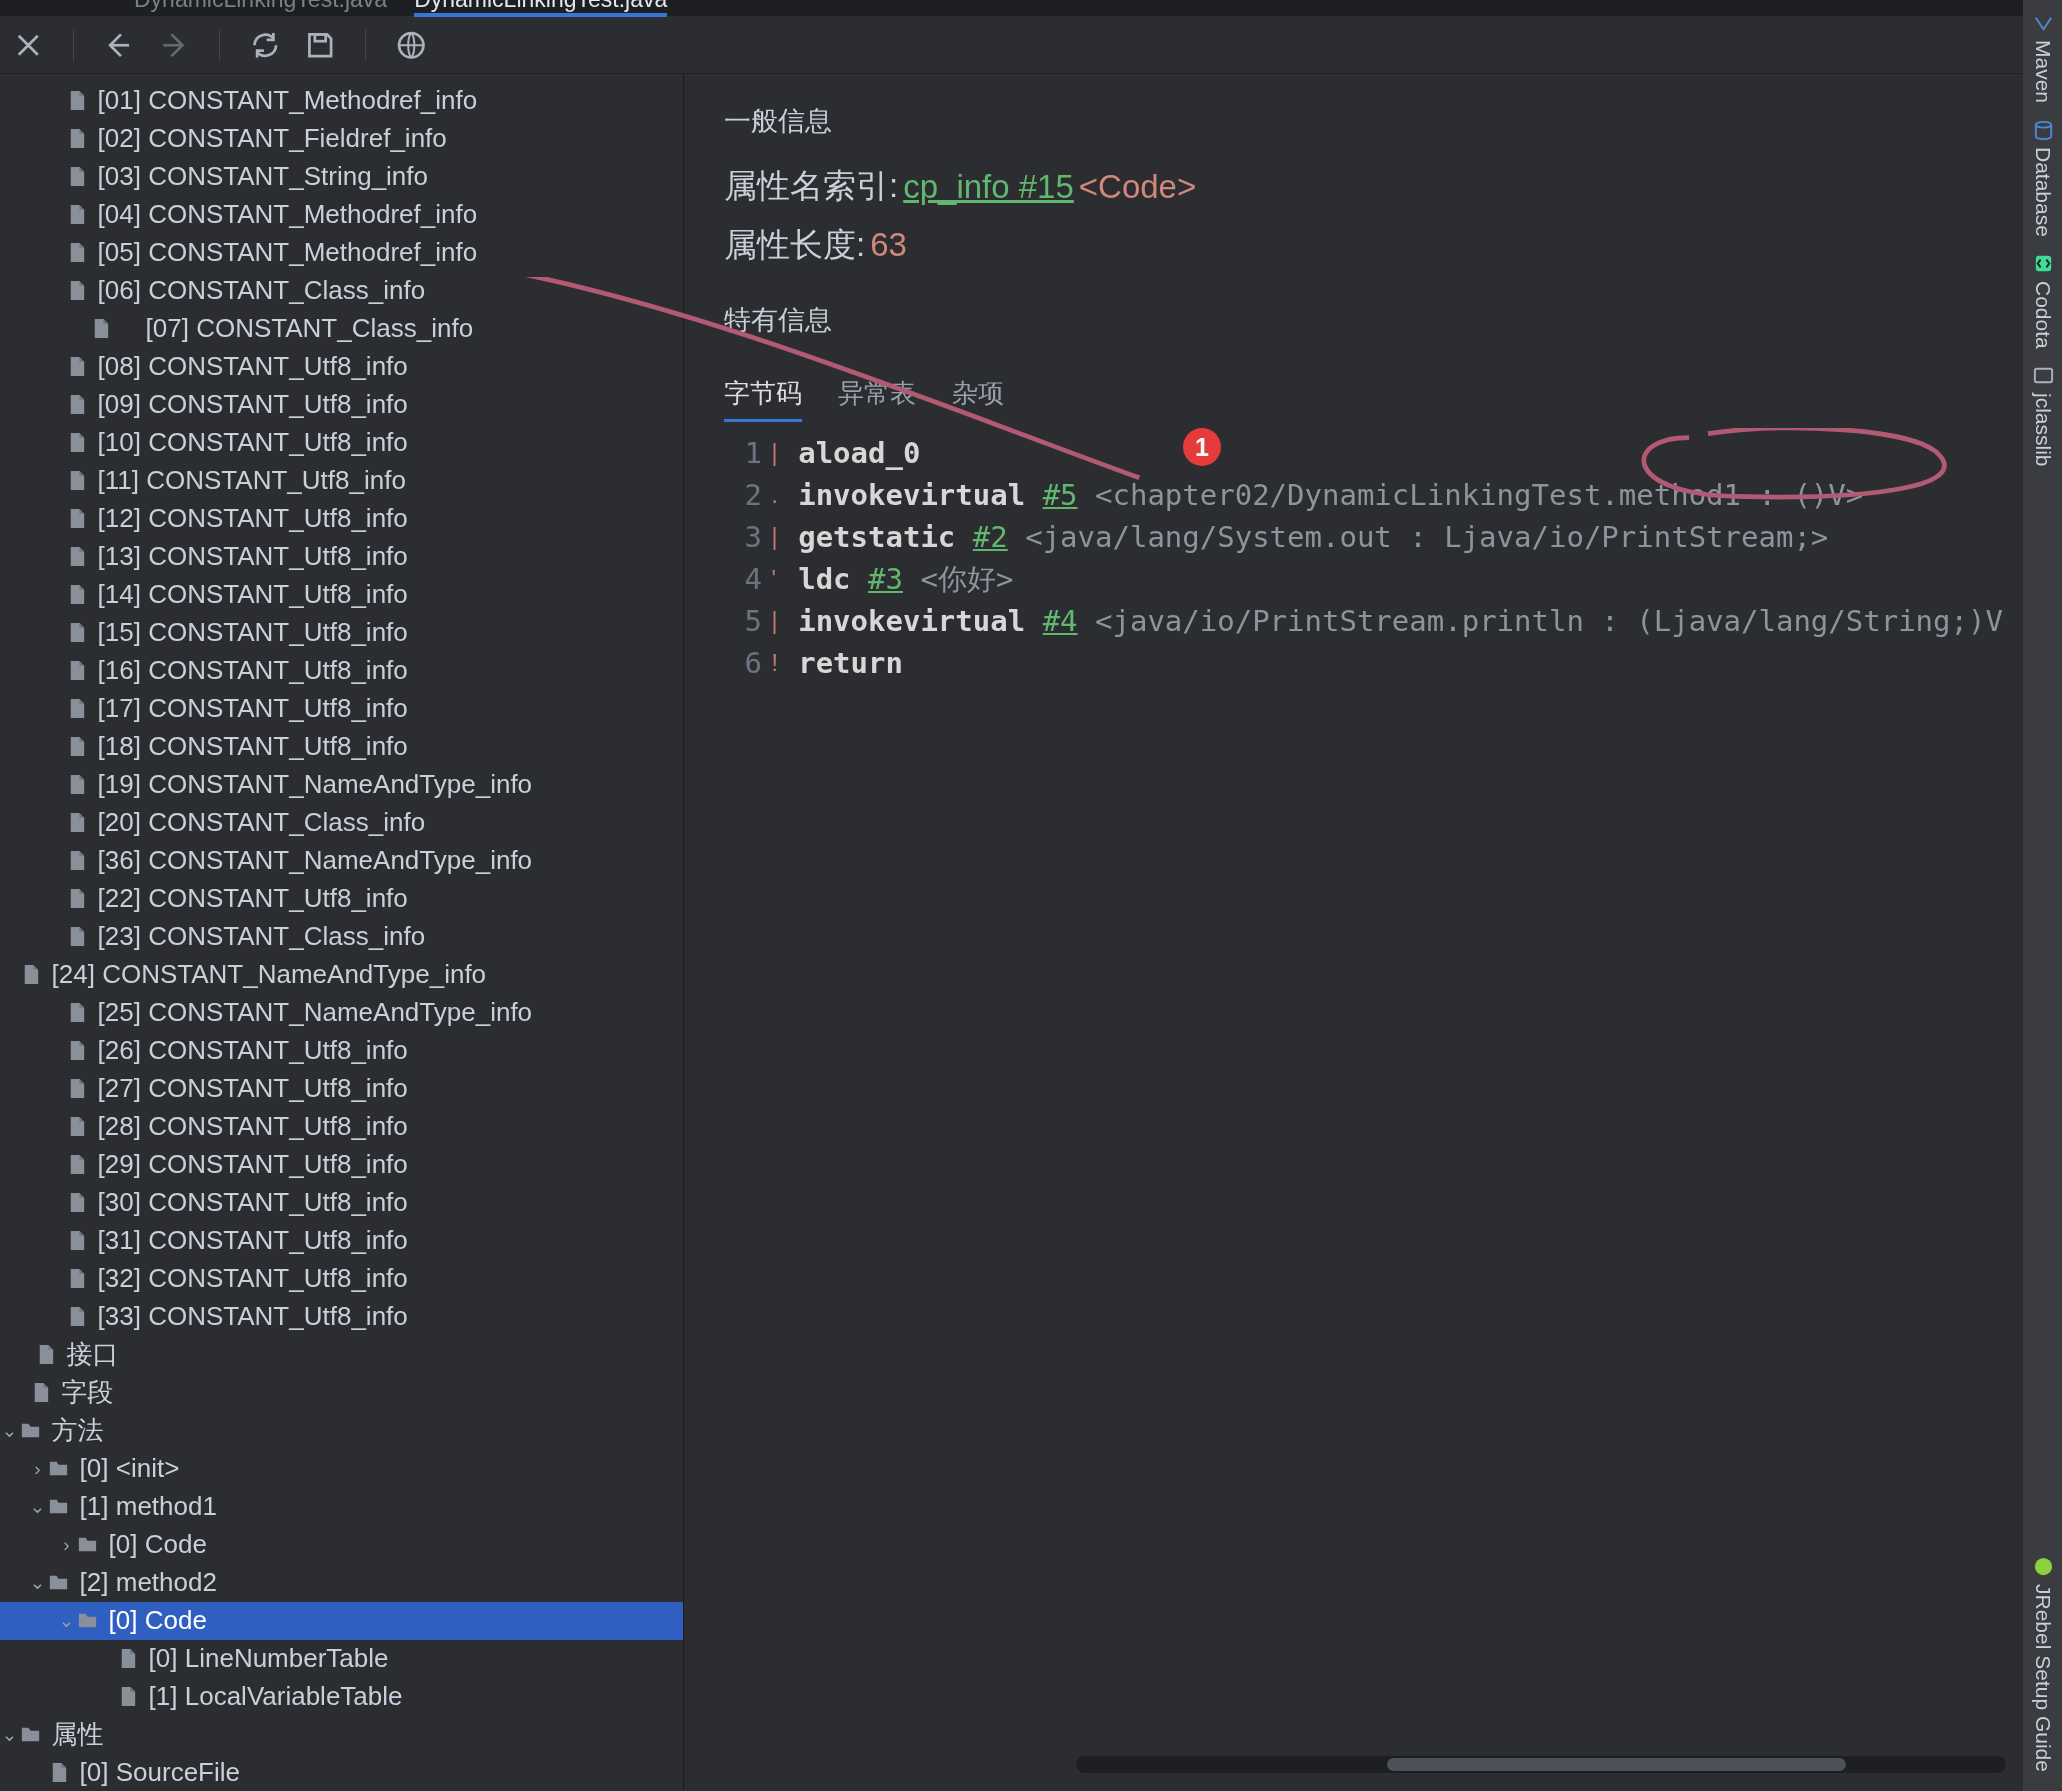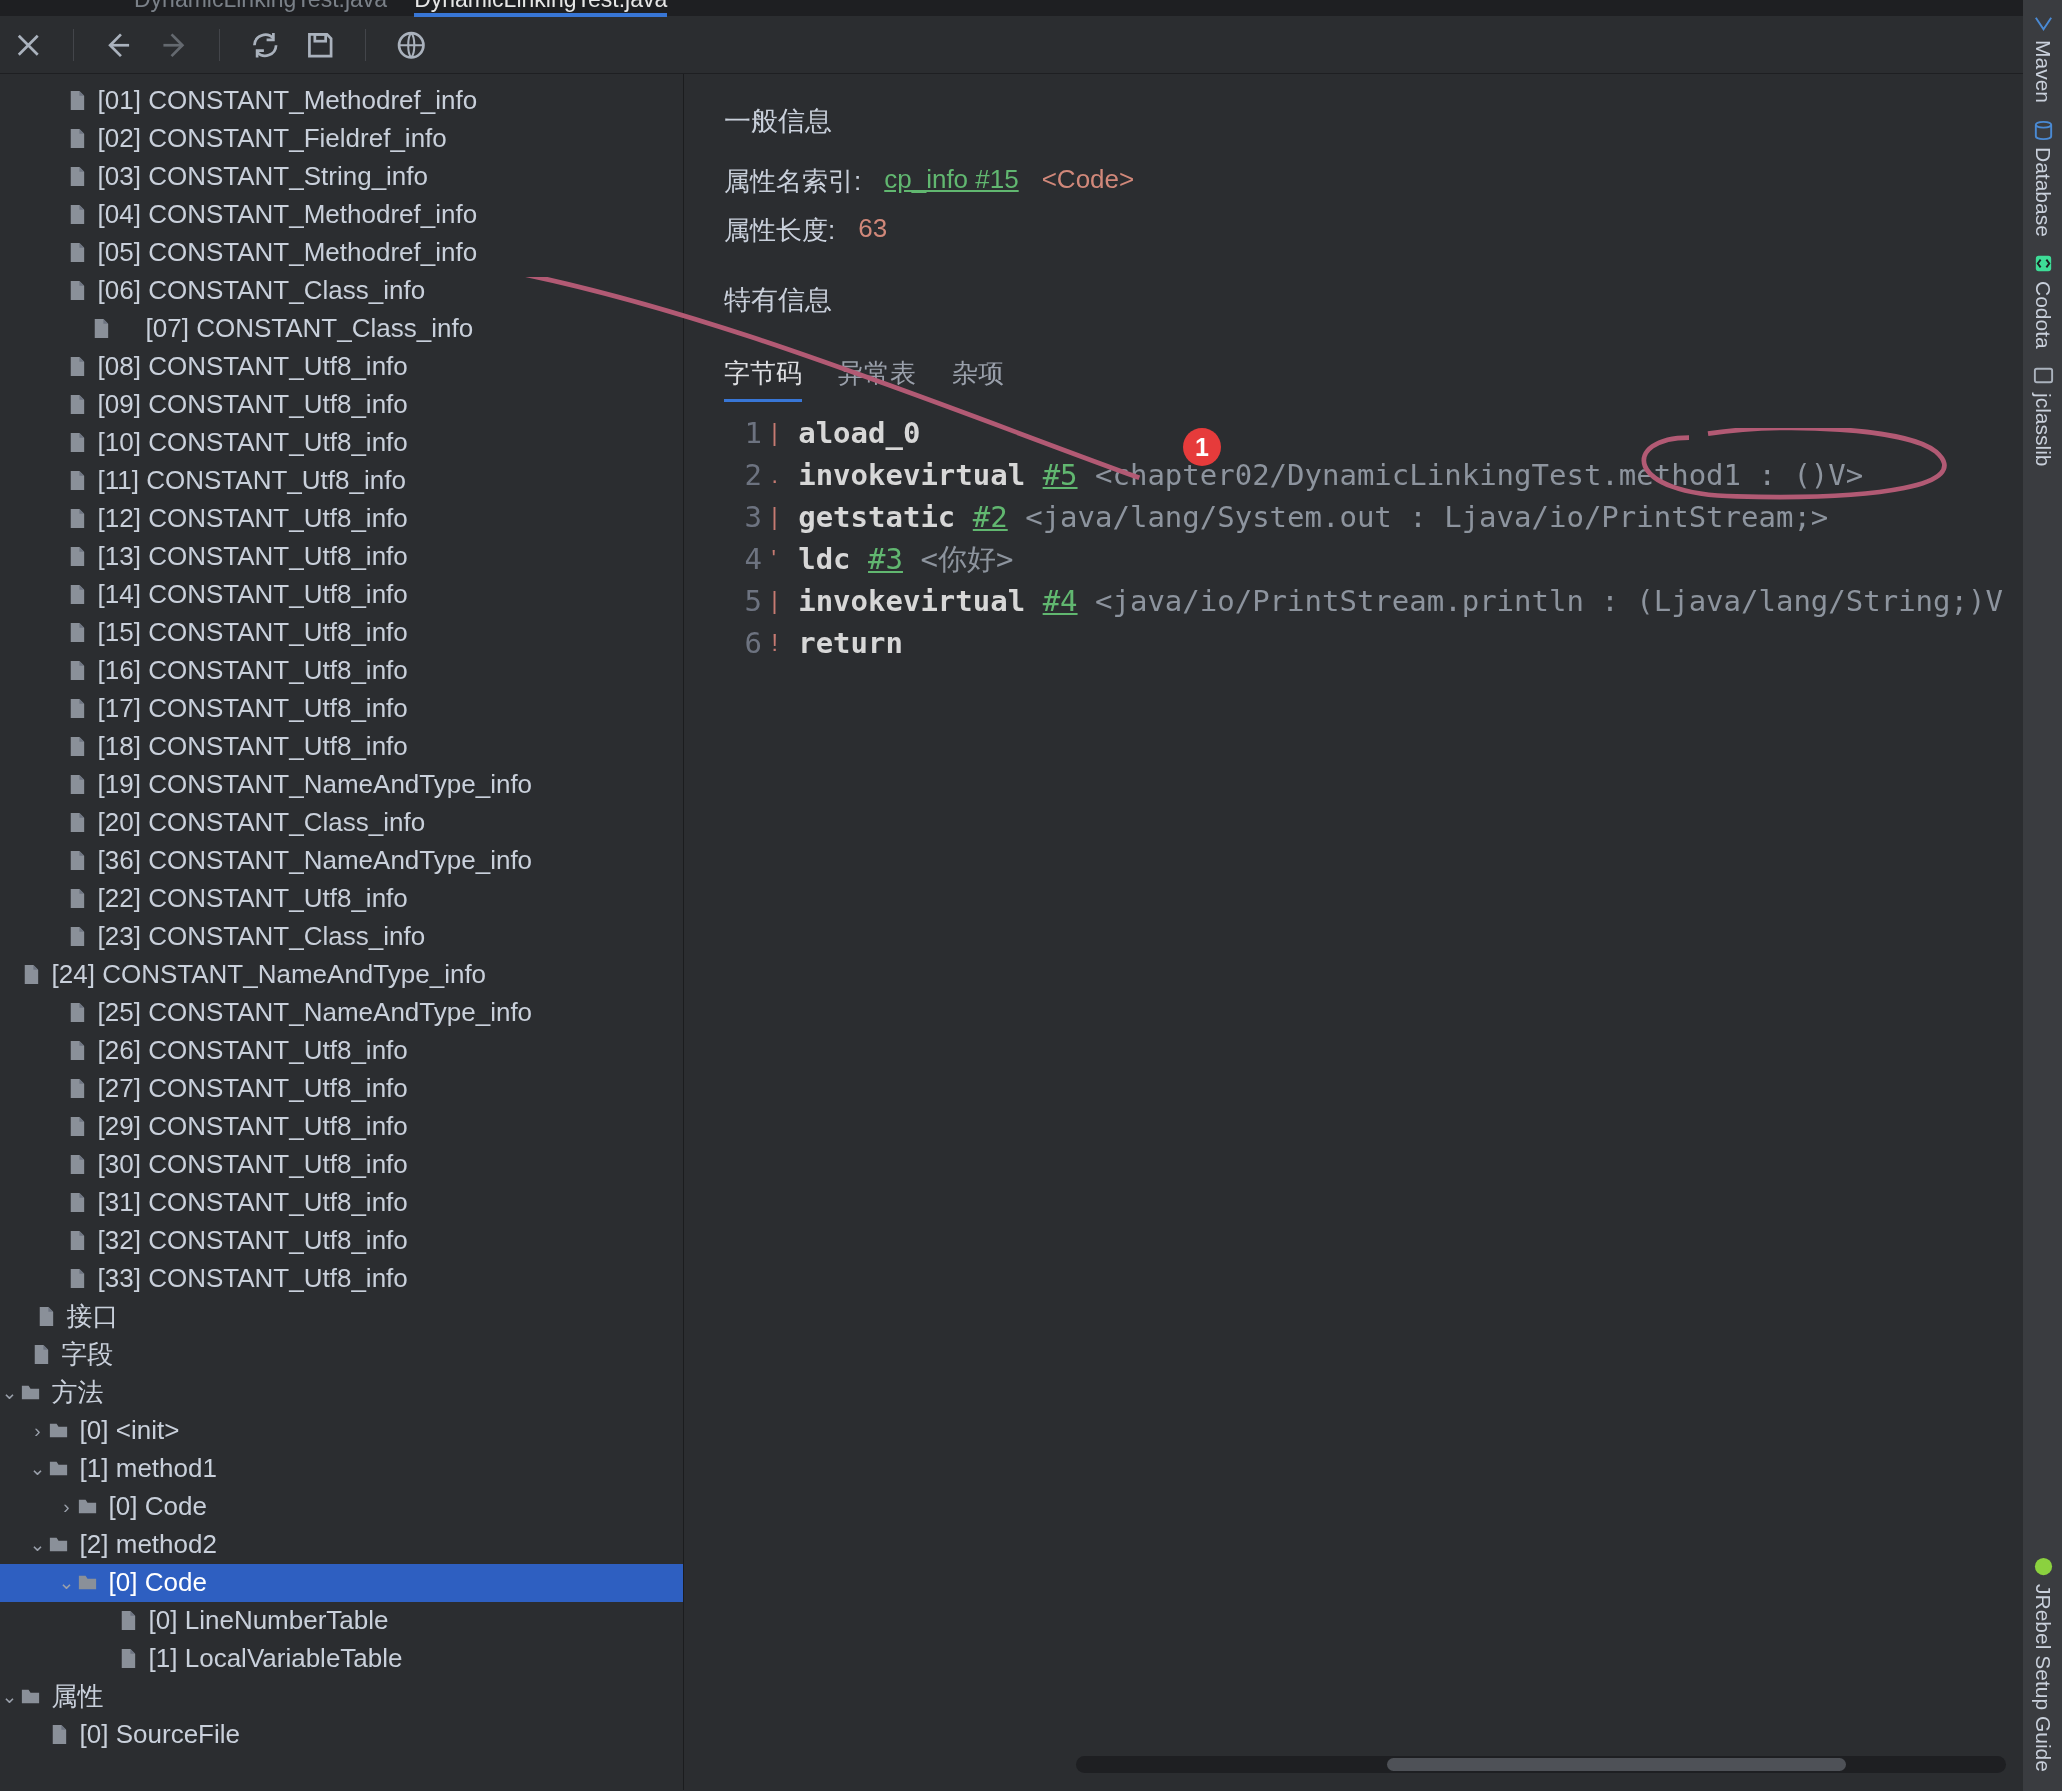--- a/index.html
+++ b/index.html
@@ -67,21 +67,21 @@
 .folder-fill { fill:#8a9099; }
 .file-fill { fill:#8a9099; }
 .detail-pane {
   flex:1;
   background:#2b2d30;
   padding:29px 21px 0 40px;
   position:relative;
   overflow:hidden;
 }
 .sec-title { color:#c9d0db; font-size:27px; margin-bottom:25px; }
-.kv-row { display:flex; gap:23px; font-size:26px; margin-bottom:13.4px; }
+.kv-row { display:flex; align-items:center; gap:5px; font-size:33px; margin-bottom:13.4px; }
 .kv-label { color:#c9d0db; }
 .link-green { color:#61b770; text-decoration:underline; }
 .code-tag { color:#d1887a; }
 .code-num { color:#d1887a; }
 .tabsub {
   display:flex;
   gap:36px;
   font-size:26px;
   color:#9aa0ab;
   margin-top:32.5px;
@@ -453,20 +453,30 @@
         <span>[27] CONSTANT_Utf8_info</span>
       </div>
       <div class="tree-row" style="padding-left: 46px;">
         <span class="chev"></span>
         <span class="ico">
           <svg viewBox="0 0 24 24">
             <path class="file-fill" d="M6 2h9l5 5v15H6z" fill="#8a9099"></path>
             <path d="M15 2v5h5" fill="#6d7380"></path>
           </svg>
         </span>
+        <span>[28] CONSTANT_Utf8_info</span>
+      </div>
+      <div class="tree-row" style="padding-left: 46px;">
+        <span class="chev"></span>
+        <span class="ico">
+          <svg viewBox="0 0 24 24">
+            <path class="file-fill" d="M6 2h9l5 5v15H6z" fill="#8a9099"></path>
+            <path d="M15 2v5h5" fill="#6d7380"></path>
+          </svg>
+        </span>
         <span>[29] CONSTANT_Utf8_info</span>
       </div>
       <div class="tree-row" style="padding-left: 46px;">
         <span class="chev"></span>
         <span class="ico">
           <svg viewBox="0 0 24 24">
             <path class="file-fill" d="M6 2h9l5 5v15H6z" fill="#8a9099"></path>
             <path d="M15 2v5h5" fill="#6d7380"></path>
           </svg>
         </span>

